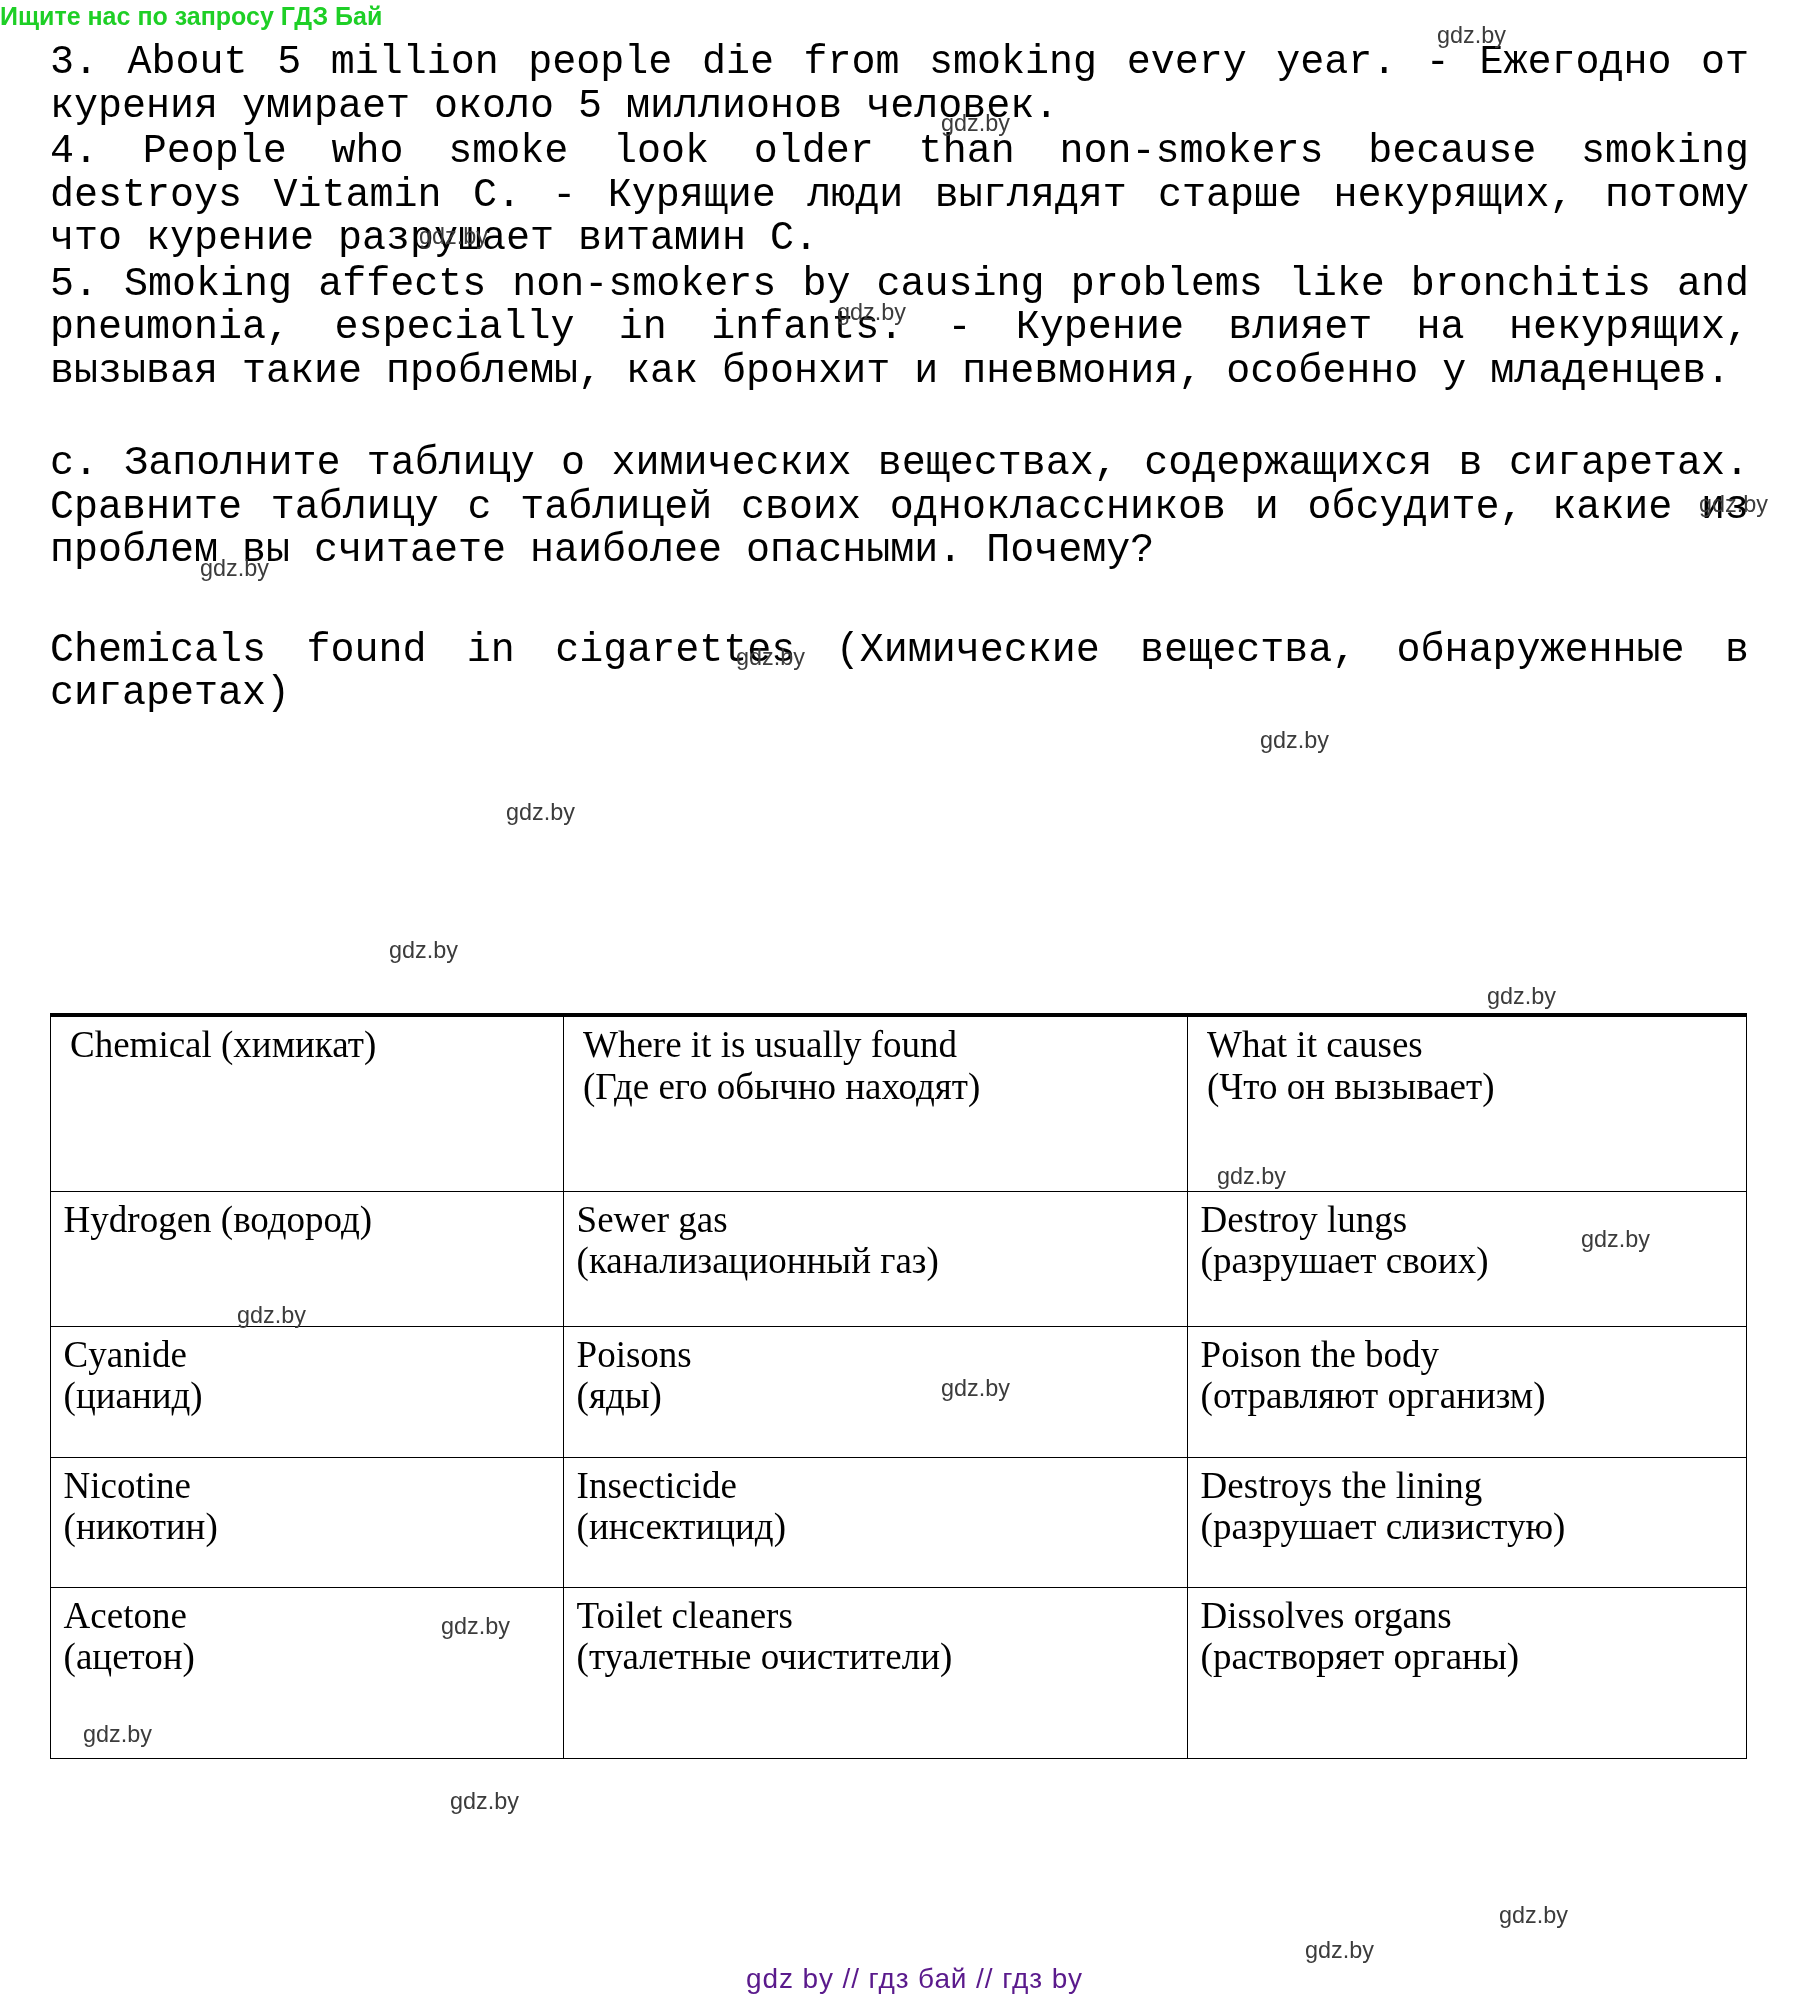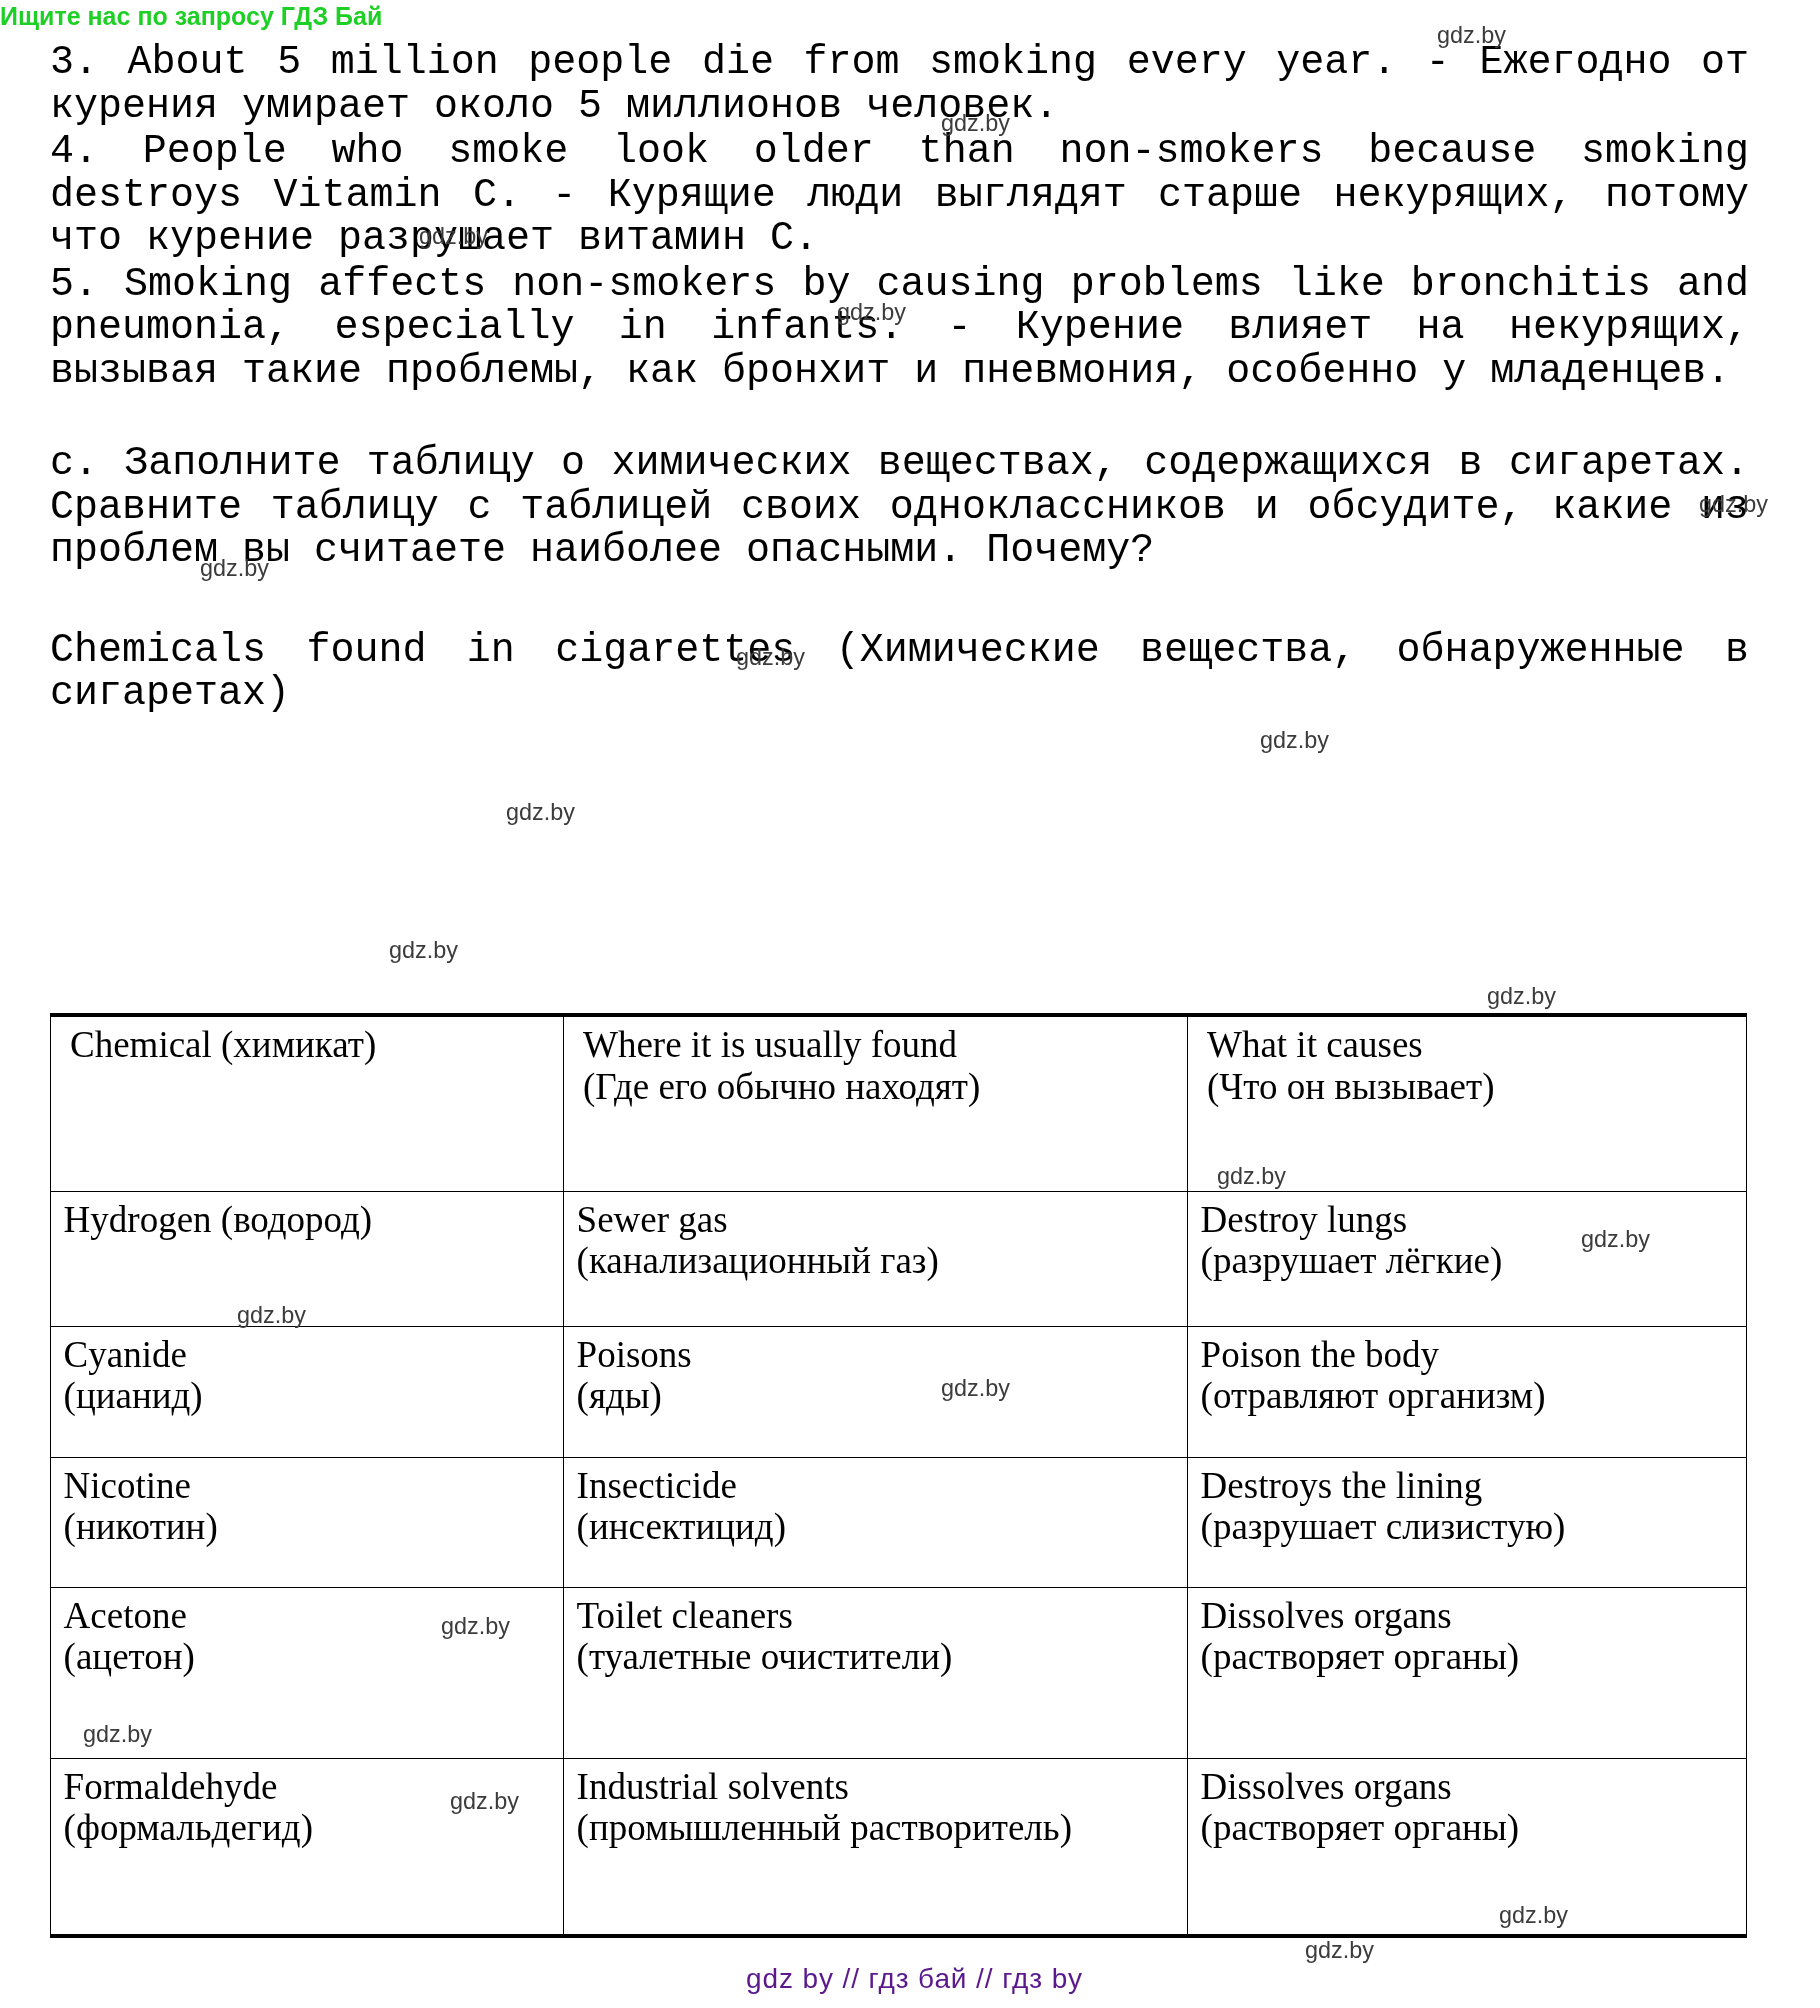--- a/index.html
+++ b/index.html
@@ -139,21 +139,21 @@
     <tr class="r-hydrogen">
       <td class="c0">
         <span class="cell-en">Hydrogen (водород)</span>
       </td>
       <td class="c1">
         <span class="cell-en">Sewer gas</span>
         <span class="cell-ru">(канализационный газ)</span>
       </td>
       <td class="c2">
         <span class="cell-en">Destroy lungs</span>
-        <span class="cell-ru">(разрушает лёгкие)</span>
+        <span class="cell-ru">(разрушает своих)</span>
       </td>
     </tr>
 
     <tr class="r-cyanide">
       <td class="c0">
         <span class="cell-en">Cyanide</span>
         <span class="cell-ru">(цианид)</span>
       </td>
       <td class="c1">
         <span class="cell-en">Poisons</span>
@@ -188,34 +188,20 @@
       <td class="c1">
         <span class="cell-en">Toilet cleaners</span>
         <span class="cell-ru">(туалетные очистители)</span>
       </td>
       <td class="c2">
         <span class="cell-en">Dissolves organs</span>
         <span class="cell-ru">(растворяет органы)</span>
       </td>
     </tr>
 
-    <tr class="r-formaldehyde last-row">
-      <td class="c0">
-        <span class="cell-en">Formaldehyde</span>
-        <span class="cell-ru">(формальдегид)</span>
-      </td>
-      <td class="c1">
-        <span class="cell-en">Industrial solvents</span>
-        <span class="cell-ru">(промышленный растворитель)</span>
-      </td>
-      <td class="c2">
-        <span class="cell-en">Dissolves organs</span>
-        <span class="cell-ru">(растворяет органы)</span>
-      </td>
-    </tr>
   </tbody>
 </table>
 
 <div id="watermark-layer">
     <div class="wm wm-lg" style="left: 1437px; top: 21.6px;">gdz.by</div>
     <div class="wm wm-lg" style="left: 941px; top: 110px;">gdz.by</div>
     <div class="wm wm-lg" style="left: 419px; top: 223px;">gdz.by</div>
     <div class="wm wm-lg" style="left: 837px; top: 299px;">gdz.by</div>
     <div class="wm wm-lg" style="left: 1699px; top: 491px;">gdz.by</div>
     <div class="wm wm-lg" style="left: 200px; top: 555px;">gdz.by</div>

